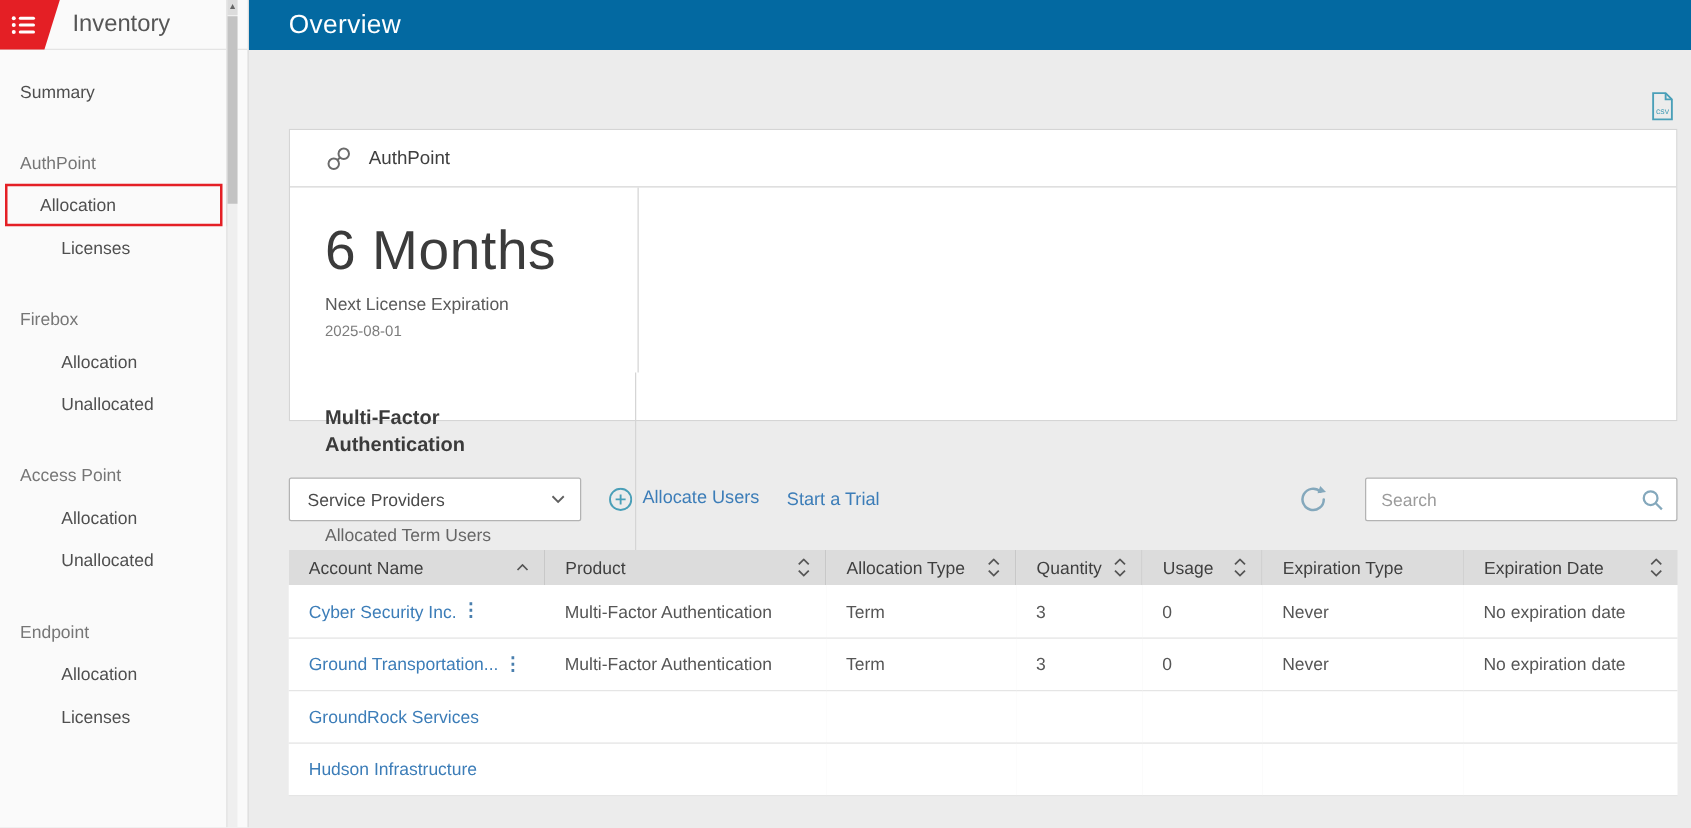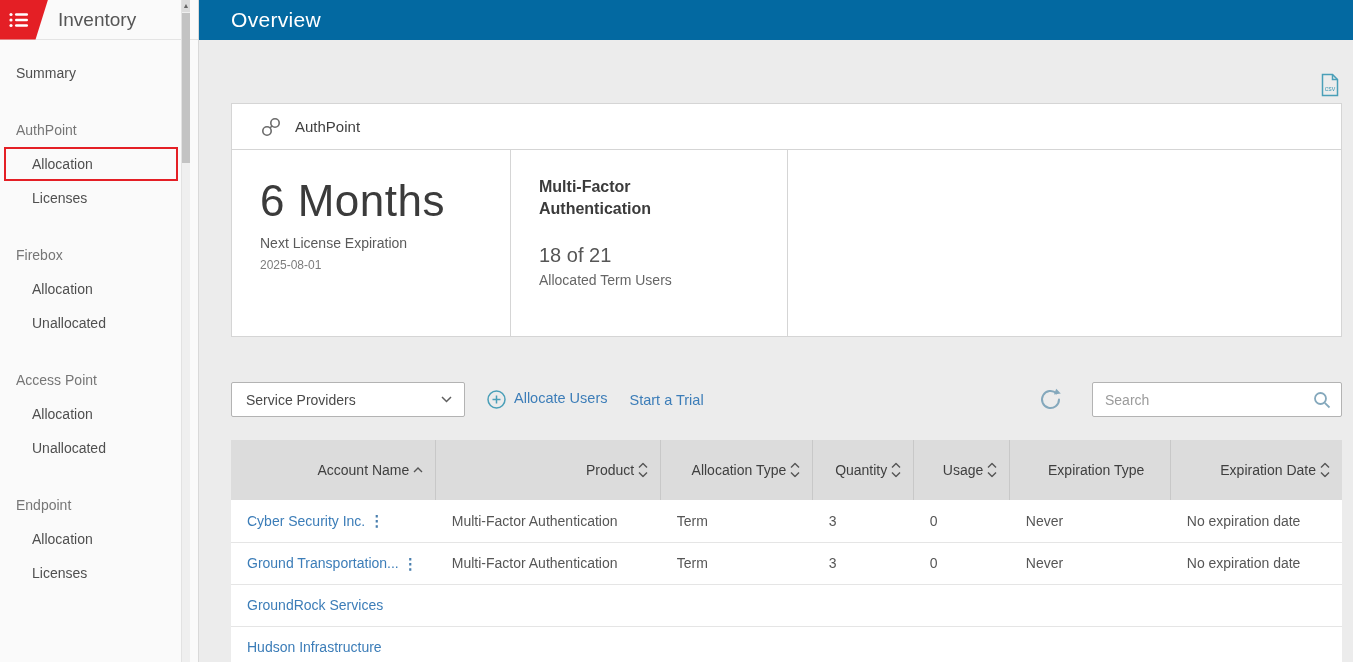--- a/index.html
+++ b/index.html
@@ -24,21 +24,21 @@
     width: 48px; height: 40px; background: #e41f25;
     clip-path: polygon(0 0, 100% 0, 74% 100%, 0 100%);
     display: flex; align-items: center; padding-left: 9px; flex-shrink: 0;
   }
   .sidebar-title { margin-left: 10px; font-size: 19px; color: #565656; }
   .nav { padding-top: 16px; }
   .nav-item {
     font-size: 14px; color: #4f4f4f; padding: 8.5px 16px; line-height: 17px;
     cursor: pointer;
   }
-  .nav-item.sub { padding-left: 32px; }
+  .nav-item.sub { padding-left: 49px; }
   .nav-section { font-size: 14px; color: #767676; padding: 8.5px 16px; line-height: 17px; margin-top: 23px; }
   .nav-item.selected {
     border: 2px solid #e41f25;
     padding: 6.5px 12px 6.5px 26px;
     margin: 0 20px 0 4px;
     position: relative;
     background: #fafafa;
   }
   .nav-item.selected::after {
     content: ""; position: absolute; right: -9px; top: -2px;
@@ -65,21 +65,21 @@
 
   .csv-btn { position: absolute; top: 33px; right: 13px; cursor: pointer; }
 
   
   .card { margin-top: 63px; background: #fff; border: 1px solid #d5d5d5; }
   .card-header {
     height: 46px; display: flex; align-items: center; gap: 13px;
     padding-left: 28px; border-bottom: 1px solid #d5d5d5;
   }
   .card-title { font-size: 15px; color: #3f3f3f; }
-  .card-body { display: flex; height: 186px; }
+  .card-body { display: flex; height: 186px; flex-direction: column; }
   .cell { padding: 26px 28px; }
   .cell-exp { width: 279px; border-right: 1px solid #d5d5d5; }
   .cell-mfa { width: 277px; border-right: 1px solid #d5d5d5; }
   .cell-empty { flex: 1; }
   .big-value { font-size: 44px; font-weight: 300; color: #3b3b3b; letter-spacing: 0.5px; }
   .exp-label { font-size: 14px; color: #5a5a5a; margin-top: 9px; }
   .exp-date { font-size: 12px; color: #7c7c7c; margin-top: 7px; }
   .mfa-title { font-size: 16px; font-weight: bold; color: #3b3b3b; max-width: 160px; line-height: 22px; }
   .mfa-count { font-size: 20px; color: #565656; margin-top: 24px; }
   .mfa-label { font-size: 14px; color: #666; margin-top: 5px; }
@@ -103,21 +103,21 @@
   }
   .search-box input {
     flex: 1; border: none; outline: none; font-size: 14px; color: #4a4a4a;
     font-family: "Liberation Sans", sans-serif; background: transparent; min-width: 0;
   }
   .search-box input::placeholder { color: #9b9b9b; }
 
   
   table { width: 100%; border-collapse: collapse; margin-top: 23px; font-size: 14px; }
   thead th {
-    background: #dcdcdc; height: 60px; text-align: right; font-weight: 400;
+    background: #dcdcdc; height: 28px; text-align: left; font-weight: 400;
     color: #3f3f3f; padding: 0 26px 0 16px; border-right: 1px solid #c8c8c8;
     position: relative; white-space: nowrap; cursor: pointer;
   }
   thead th:last-child { border-right: none; }
   .sort { position: absolute; right: 12px; top: 50%; transform: translateY(-50%);
           display: flex; flex-direction: column; gap: 3px; }
   tbody td {
     background: #fff; height: 42px; padding-left: 16px;
     border-bottom: 1px solid #e5e5e5; color: #565656; white-space: nowrap;
   }

